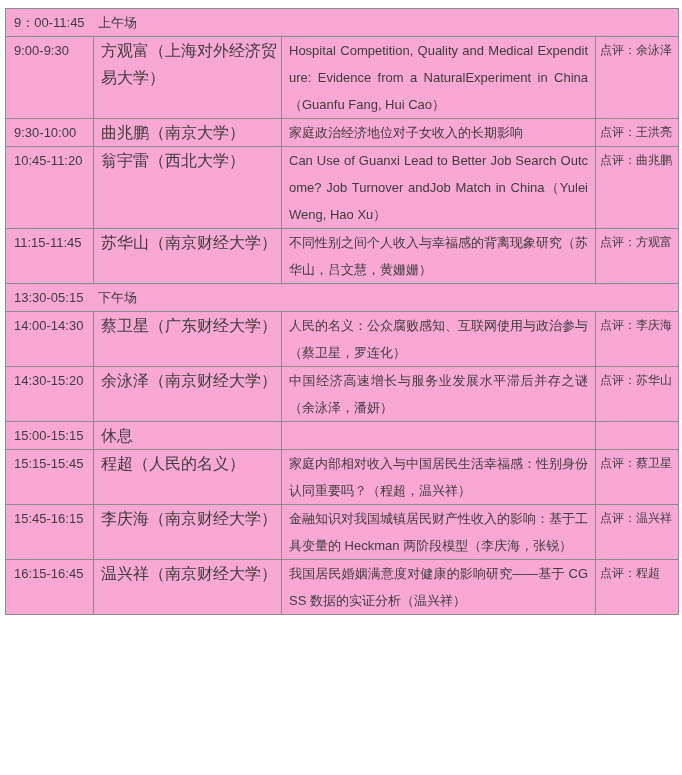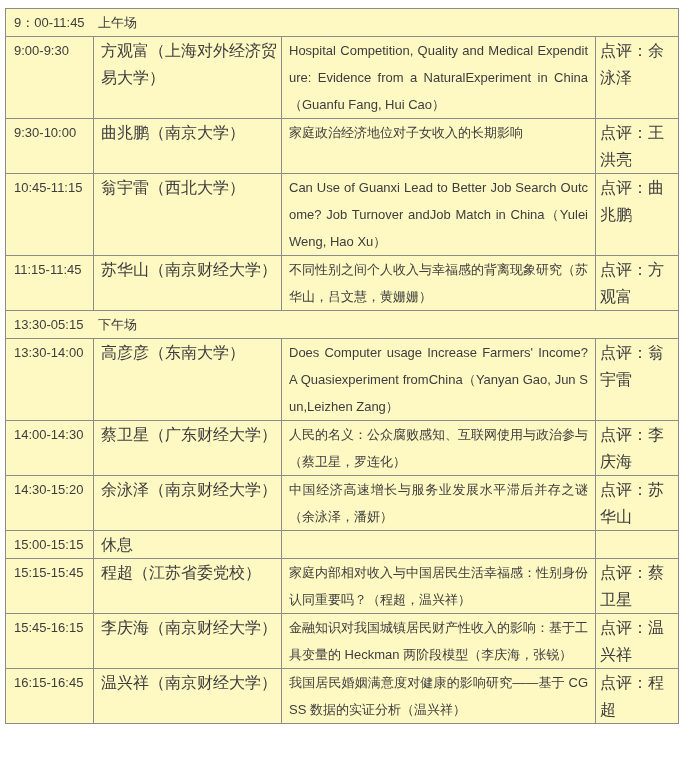--- a/index.html
+++ b/index.html
@@ -23,42 +23,42 @@
   col.c-name   { width: 188px; }
   col.c-title  { width: 314px; }
   col.c-review { width: 83px; }
   td {
     border: 1px solid #8c8c8c;
     vertical-align: top;
     font-size: 13px;
     line-height: 27px;
     padding: 0;
     overflow: hidden;
-    background: #fef9c3;
+    background: #f9a8d4;
   }
   td.time {
     padding-left: 8px;
     padding-right: 14px;
     white-space: nowrap;
   }
   td.presenter {
     padding-left: 7px;
     padding-right: 1px;
     font-size: 16px;
     word-break: break-all;
   }
   td.title {
     padding: 0 7px;
     text-align: justify;
     word-break: break-all;
   }
   td.review {
     padding-left: 4px;
     padding-right: 1px;
-    font-size: 16px;
+    font-size: 12px;
   }
   td.session {
     padding-left: 8px;
   }
   .session-time {
     display: inline-block;
     min-width: 84px;
   }
 </style>
 </head>
@@ -88,47 +88,41 @@
 
     <tr>
       <td class="time">9:30-10:00</td>
       <td class="presenter">曲兆鹏（南京大学）</td>
       <td class="title">家庭政治经济地位对子女收入的长期影响</td>
       <td class="review">点评：王洪亮</td>
     </tr>
 
 
     <tr>
-      <td class="time">10:45-11:15</td>
+      <td class="time">10:45-11:20</td>
       <td class="presenter">翁宇雷（西北大学）</td>
       <td class="title">Can Use of Guanxi Lead to Better Job Search Outcome? Job Turnover andJob Match in China（Yulei Weng, Hao Xu）</td>
       <td class="review">点评：曲兆鹏</td>
     </tr>
 
 
     <tr>
       <td class="time">11:15-11:45</td>
       <td class="presenter">苏华山（南京财经大学）</td>
       <td class="title">不同性别之间个人收入与幸福感的背离现象研究（苏华山，吕文慧，黄姗姗）</td>
       <td class="review">点评：方观富</td>
     </tr>
 
 
     <tr>
       <td class="session" colspan="4">
         <span class="session-time">13:30-05:15</span><span>下午场</span>
       </td>
     </tr>
 
-    <tr>
-      <td class="time">13:30-14:00</td>
-      <td class="presenter">高彦彦（东南大学）</td>
-      <td class="title">Does Computer usage Increase Farmers' Income?  A Quasiexperiment fromChina（Yanyan Gao, Jun Sun,Leizhen Zang）</td>
-      <td class="review">点评：翁宇雷</td>
-    </tr>
 
     <tr>
       <td class="time">14:00-14:30</td>
       <td class="presenter">蔡卫星（广东财经大学）</td>
       <td class="title">人民的名义：公众腐败感知、互联网使用与政治参与（蔡卫星，罗连化）</td>
       <td class="review">点评：李庆海</td>
     </tr>
 
     <tr>
       <td class="time">14:30-15:20</td>
@@ -139,21 +133,21 @@
 
     <tr>
       <td class="time">15:00-15:15</td>
       <td class="presenter">休息</td>
       <td class="title"></td>
       <td class="review"></td>
     </tr>
 
     <tr>
       <td class="time">15:15-15:45</td>
-      <td class="presenter">程超（江苏省委党校）</td>
+      <td class="presenter">程超（人民的名义）</td>
       <td class="title">家庭内部相对收入与中国居民生活幸福感：性别身份认同重要吗？（程超，温兴祥）</td>
       <td class="review">点评：蔡卫星</td>
     </tr>
 
     <tr>
       <td class="time">15:45-16:15</td>
       <td class="presenter">李庆海（南京财经大学）</td>
       <td class="title">金融知识对我国城镇居民财产性收入的影响：基于工具变量的 Heckman 两阶段模型（李庆海，张锐）</td>
       <td class="review">点评：温兴祥</td>
     </tr>

